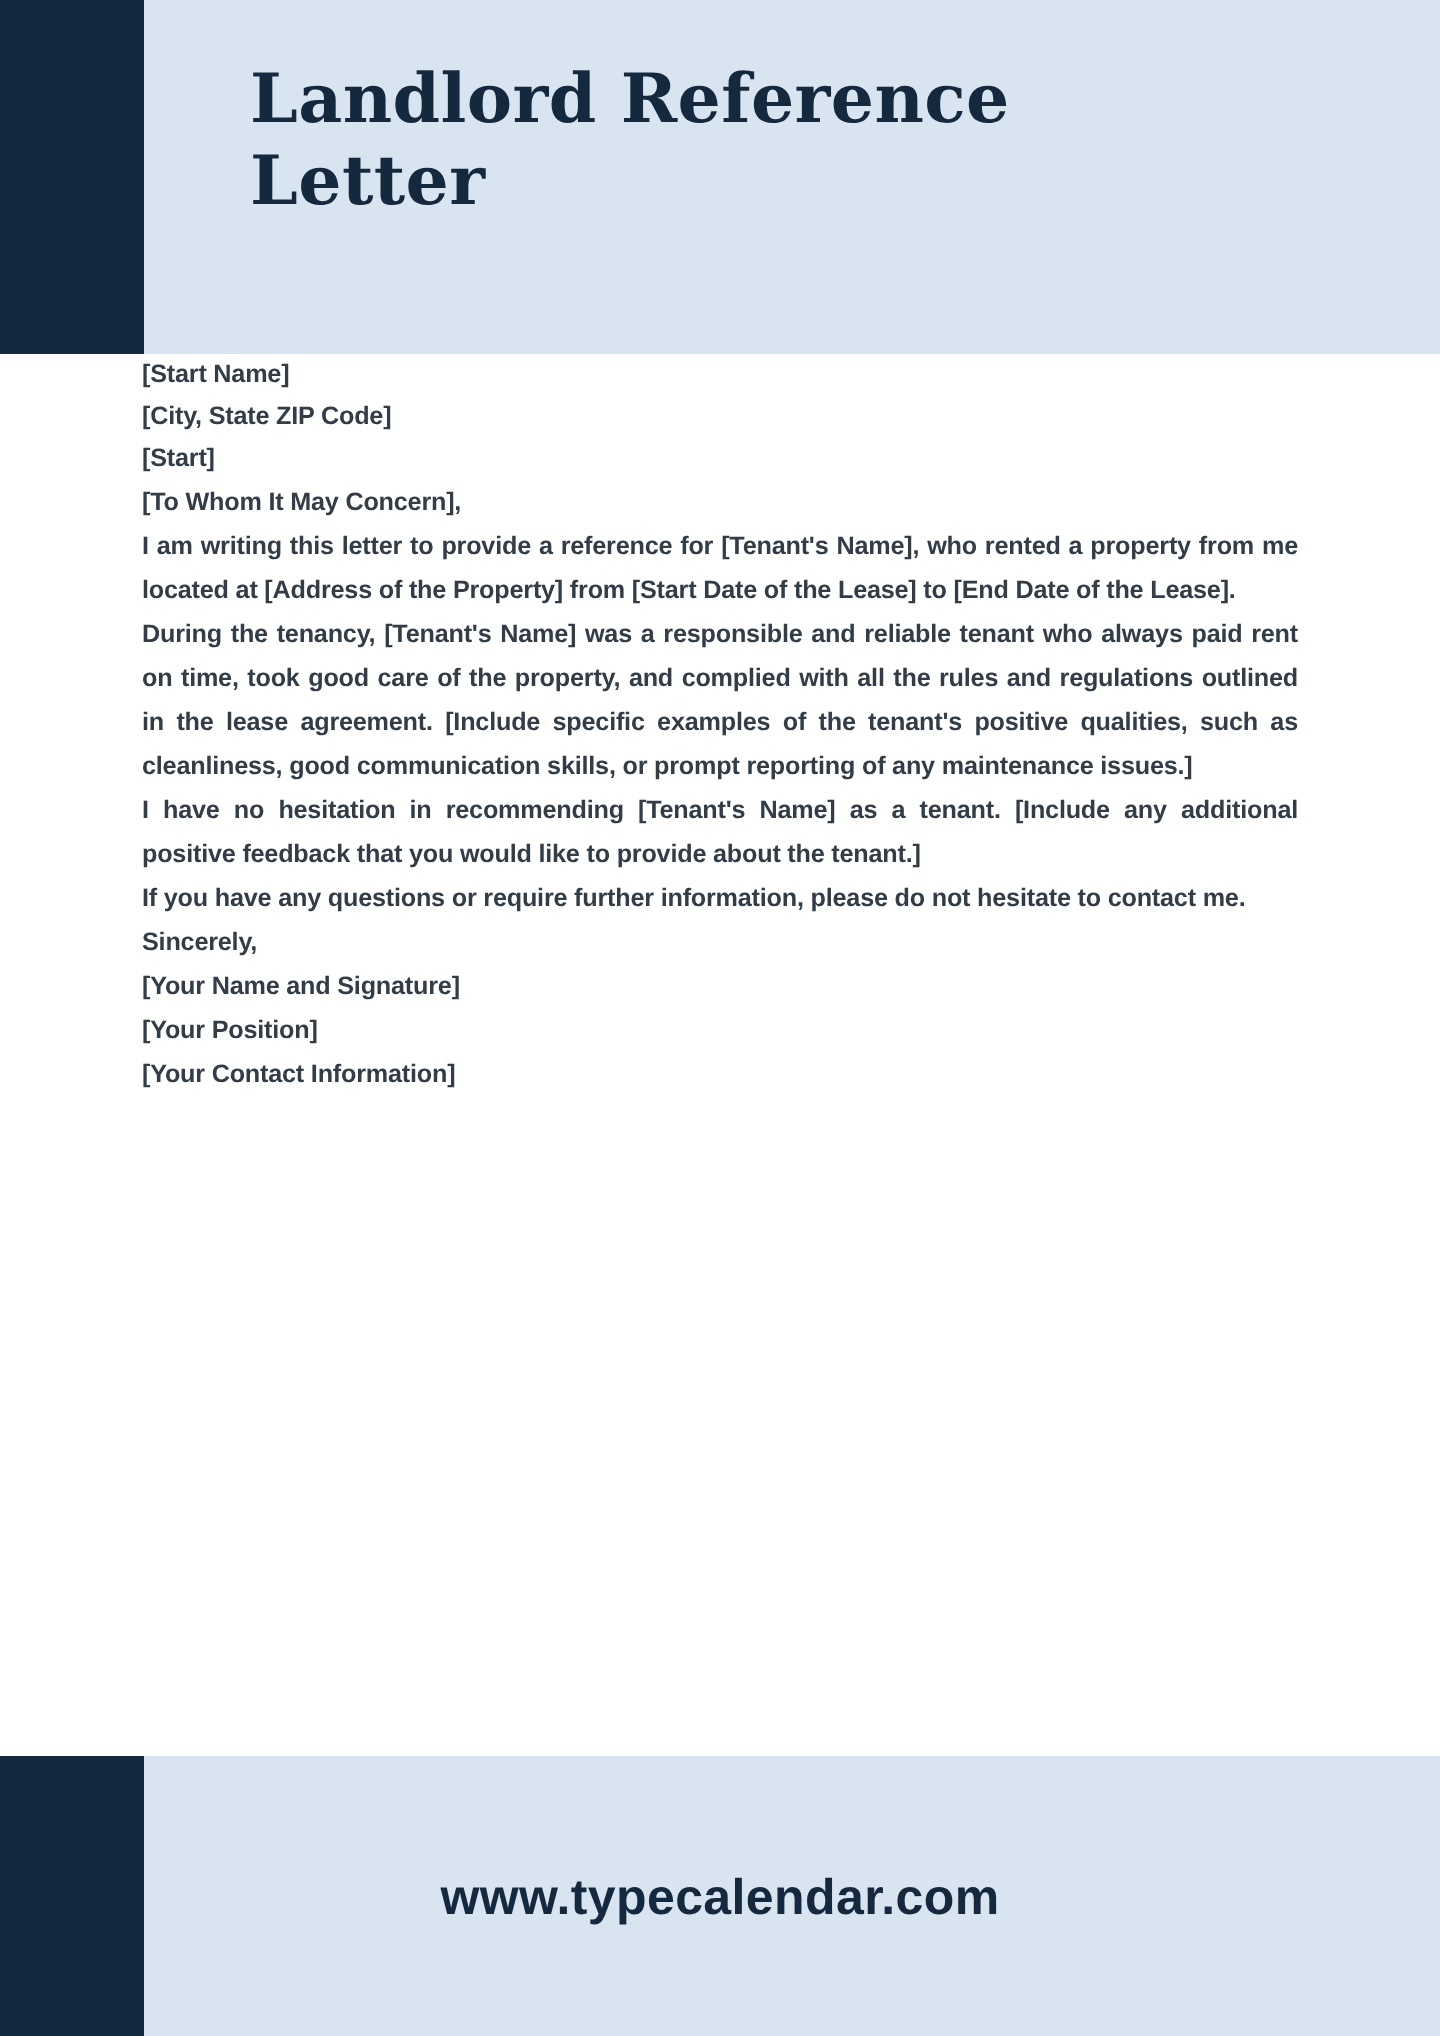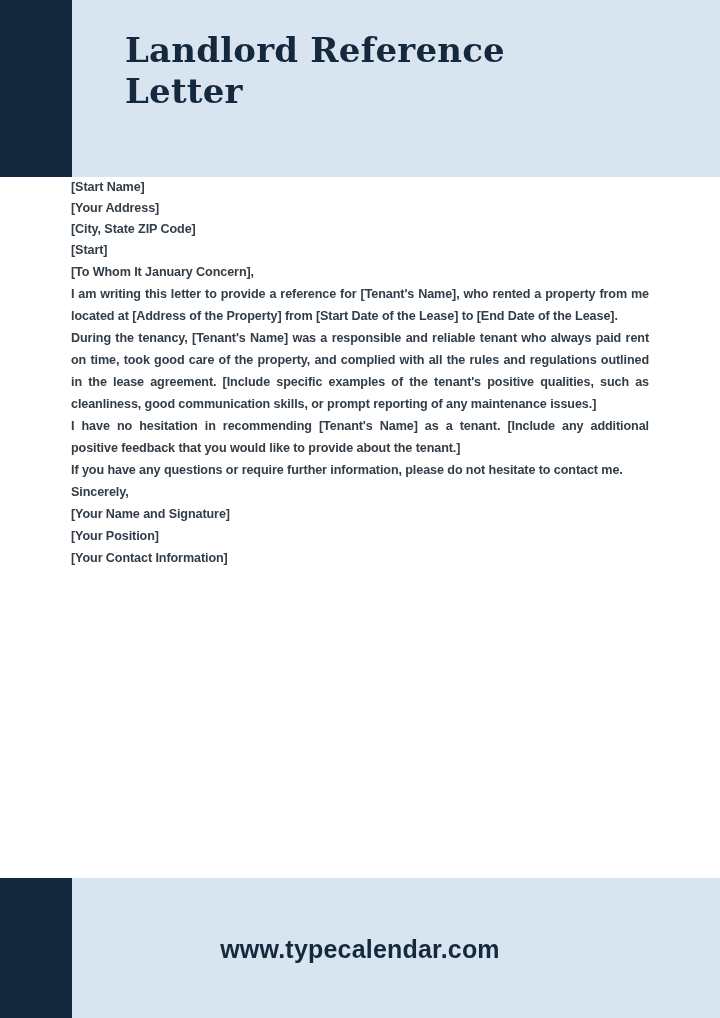--- a/index.html
+++ b/index.html
@@ -96,26 +96,25 @@
     <div class="header-accent"></div>
     <h1 class="page-title">
       <span>Landlord Reference</span>
       <span>Letter</span>
     </h1>
   </div>
 
   <div class="letter">
     <div class="sender-block">
       <div>[Start Name]</div>
-      <div>[Your Address]</div>
       <div>[City, State ZIP Code]</div>
       <div>[Start]</div>
     </div>
 
-    <p class="salutation">[To Whom It January Concern],</p>
+    <p class="salutation">[To Whom It May Concern],</p>
 
     <p class="para">I am writing this letter to provide a reference for [Tenant's Name], who rented a property from me located at [Address of the Property] from [Start Date of the Lease] to [End Date of the Lease].</p>
     <p class="para">During the tenancy, [Tenant's Name] was a responsible and reliable tenant who always paid rent on time, took good care of the property, and complied with all the rules and regulations outlined in the lease agreement. [Include specific examples of the tenant's positive qualities, such as cleanliness, good communication skills, or prompt reporting of any maintenance issues.]</p>
     <p class="para">I have no hesitation in recommending [Tenant's Name] as a tenant. [Include any additional positive feedback that you would like to provide about the tenant.]</p>
     <p class="para">If you have any questions or require further information, please do not hesitate to contact me.</p>
 
     <p class="closing">Sincerely,</p>
 
     <div class="signature-block">
       <div>[Your Name and Signature]</div>

